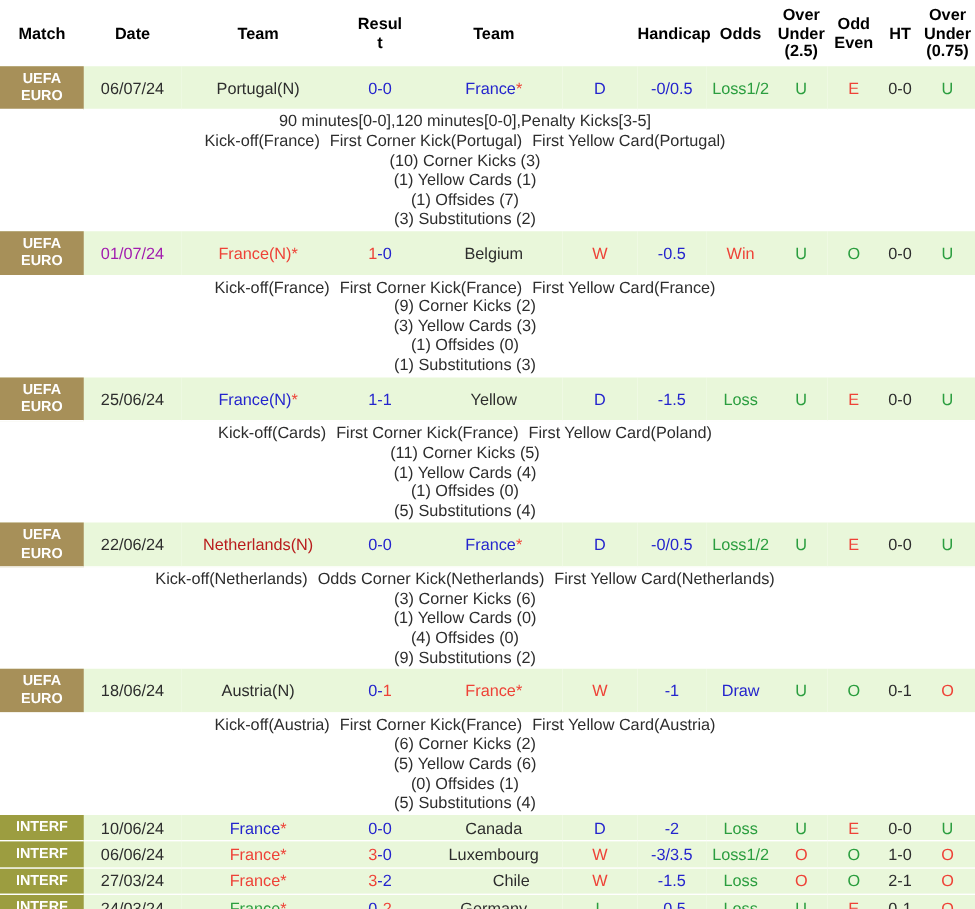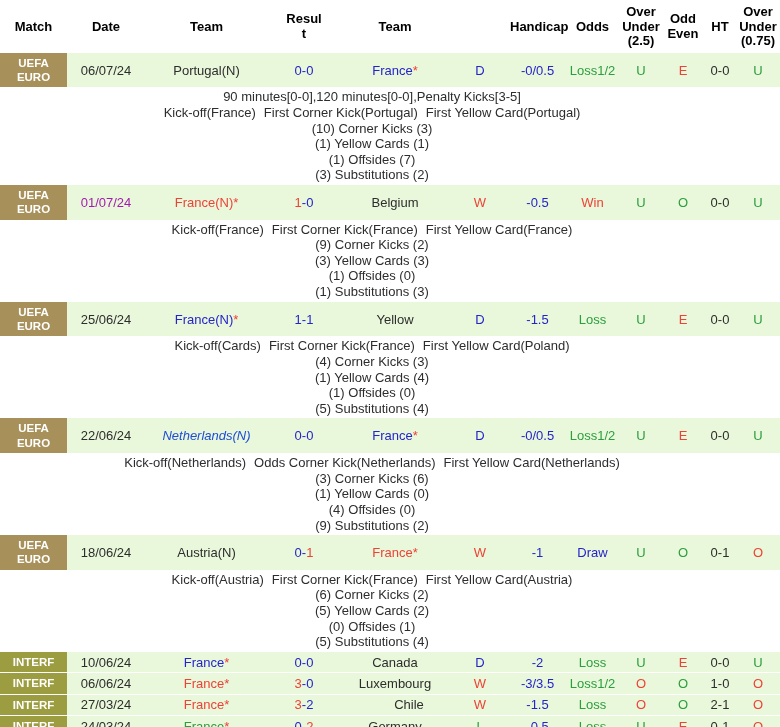--- a/index.html
+++ b/index.html
@@ -109,30 +109,30 @@
           <td style="color: rgb(36, 36, 205);">-1.5</td>
           <td style="color: rgb(43, 158, 63);">Loss</td>
           <td style="color: rgb(43, 158, 63);">U</td>
           <td style="color: rgb(238, 66, 55);">E</td>
           <td style="color: rgb(45, 45, 45);">0-0</td>
           <td style="color: rgb(43, 158, 63);">U</td>
         </tr>
         <tr class="detail-row">
           <td colspan="12">
             <span class="detail-line firsts"><span>Kick-off(Cards)</span><span>First Corner Kick(France)</span><span>First Yellow Card(Poland)</span></span>
-            <span class="detail-line">(4) Corner Kicks (3)</span>
+            <span class="detail-line">(11) Corner Kicks (5)</span>
             <span class="detail-line">(1) Yellow Cards (4)</span>
             <span class="detail-line">(1) Offsides (0)</span>
             <span class="detail-line">(5) Substitutions (4)</span>
           </td>
         </tr>
         <tr class="match-row" style="background: rgb(233, 247, 218);">
           <td class="badge-cell" style="background: rgb(167, 144, 89);">UEFA EURO</td>
           <td style="color: rgb(45, 45, 45);">22/06/24</td>
-          <td><span class="linkish" style="color: #1d4ed8; font-style: italic;">Netherlands(N)</span></td>
+          <td><span class="linkish" style="color: #b91c1c;">Netherlands(N)</span></td>
           <td><span class="linkish"><span style="color: rgb(36, 36, 205);">0</span><span style="color: rgb(36, 36, 205);">-</span><span style="color: rgb(36, 36, 205);">0</span></span></td>
           <td><span class="linkish" style="color: rgb(36, 36, 205);">France</span><span class="star" style="color: rgb(238, 66, 55);">*</span></td>
           <td style="color: rgb(36, 36, 205);">D</td>
           <td style="color: rgb(36, 36, 205);">-0/0.5</td>
           <td style="color: rgb(43, 158, 63);">Loss1/2</td>
           <td style="color: rgb(43, 158, 63);">U</td>
           <td style="color: rgb(238, 66, 55);">E</td>
           <td style="color: rgb(45, 45, 45);">0-0</td>
           <td style="color: rgb(43, 158, 63);">U</td>
         </tr>
@@ -156,21 +156,21 @@
           <td style="color: rgb(36, 36, 205);">Draw</td>
           <td style="color: rgb(43, 158, 63);">U</td>
           <td style="color: rgb(43, 158, 63);">O</td>
           <td style="color: rgb(45, 45, 45);">0-1</td>
           <td style="color: rgb(238, 66, 55);">O</td>
         </tr>
         <tr class="detail-row">
           <td colspan="12">
             <span class="detail-line firsts"><span>Kick-off(Austria)</span><span>First Corner Kick(France)</span><span>First Yellow Card(Austria)</span></span>
             <span class="detail-line">(6) Corner Kicks (2)</span>
-            <span class="detail-line">(5) Yellow Cards (2)</span>
+            <span class="detail-line">(5) Yellow Cards (6)</span>
             <span class="detail-line">(0) Offsides (1)</span>
             <span class="detail-line">(5) Substitutions (4)</span>
           </td>
         </tr>
         <tr class="match-row" style="background: rgb(233, 247, 218);">
           <td class="badge-cell" style="background: rgb(156, 157, 64);">INTERF</td>
           <td style="color: rgb(45, 45, 45);">10/06/24</td>
           <td><span class="linkish" style="color: rgb(36, 36, 205);">France</span><span class="star" style="color: rgb(238, 66, 55);">*</span></td>
           <td><span class="linkish"><span style="color: rgb(36, 36, 205);">0</span><span style="color: rgb(36, 36, 205);">-</span><span style="color: rgb(36, 36, 205);">0</span></span></td>
           <td><span class="linkish" style="color: rgb(45, 45, 45);">Canada</span></td>

